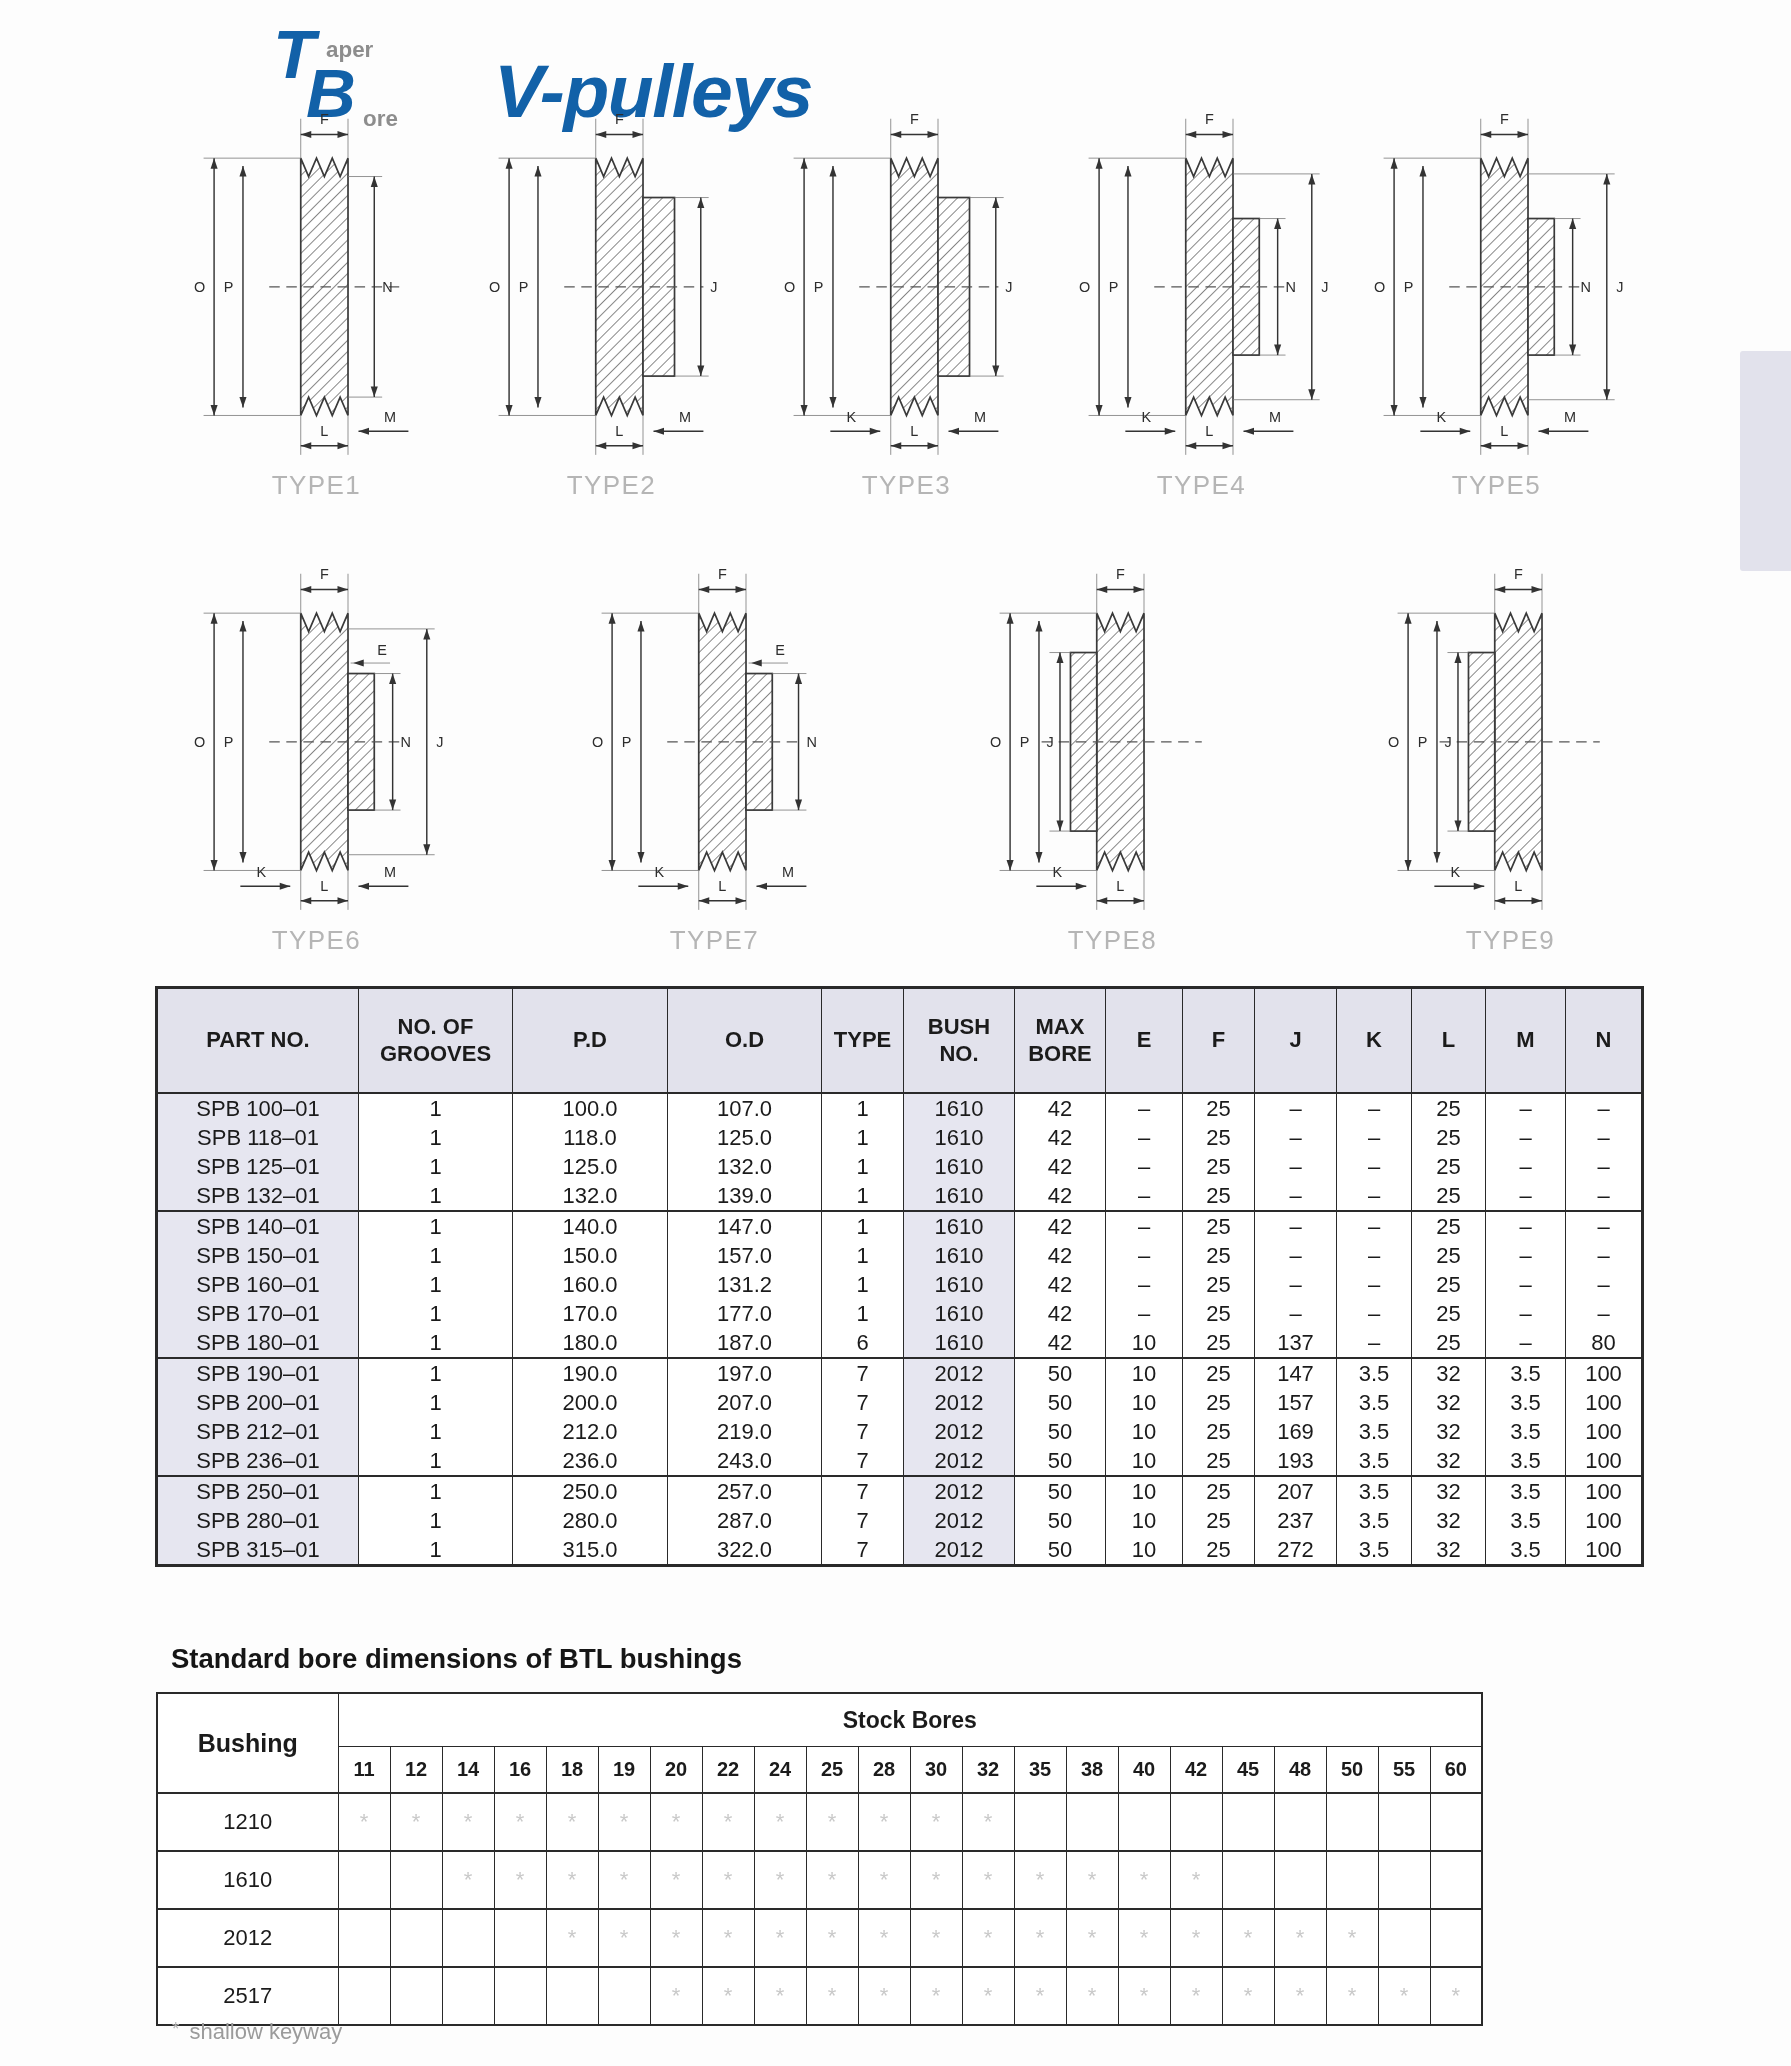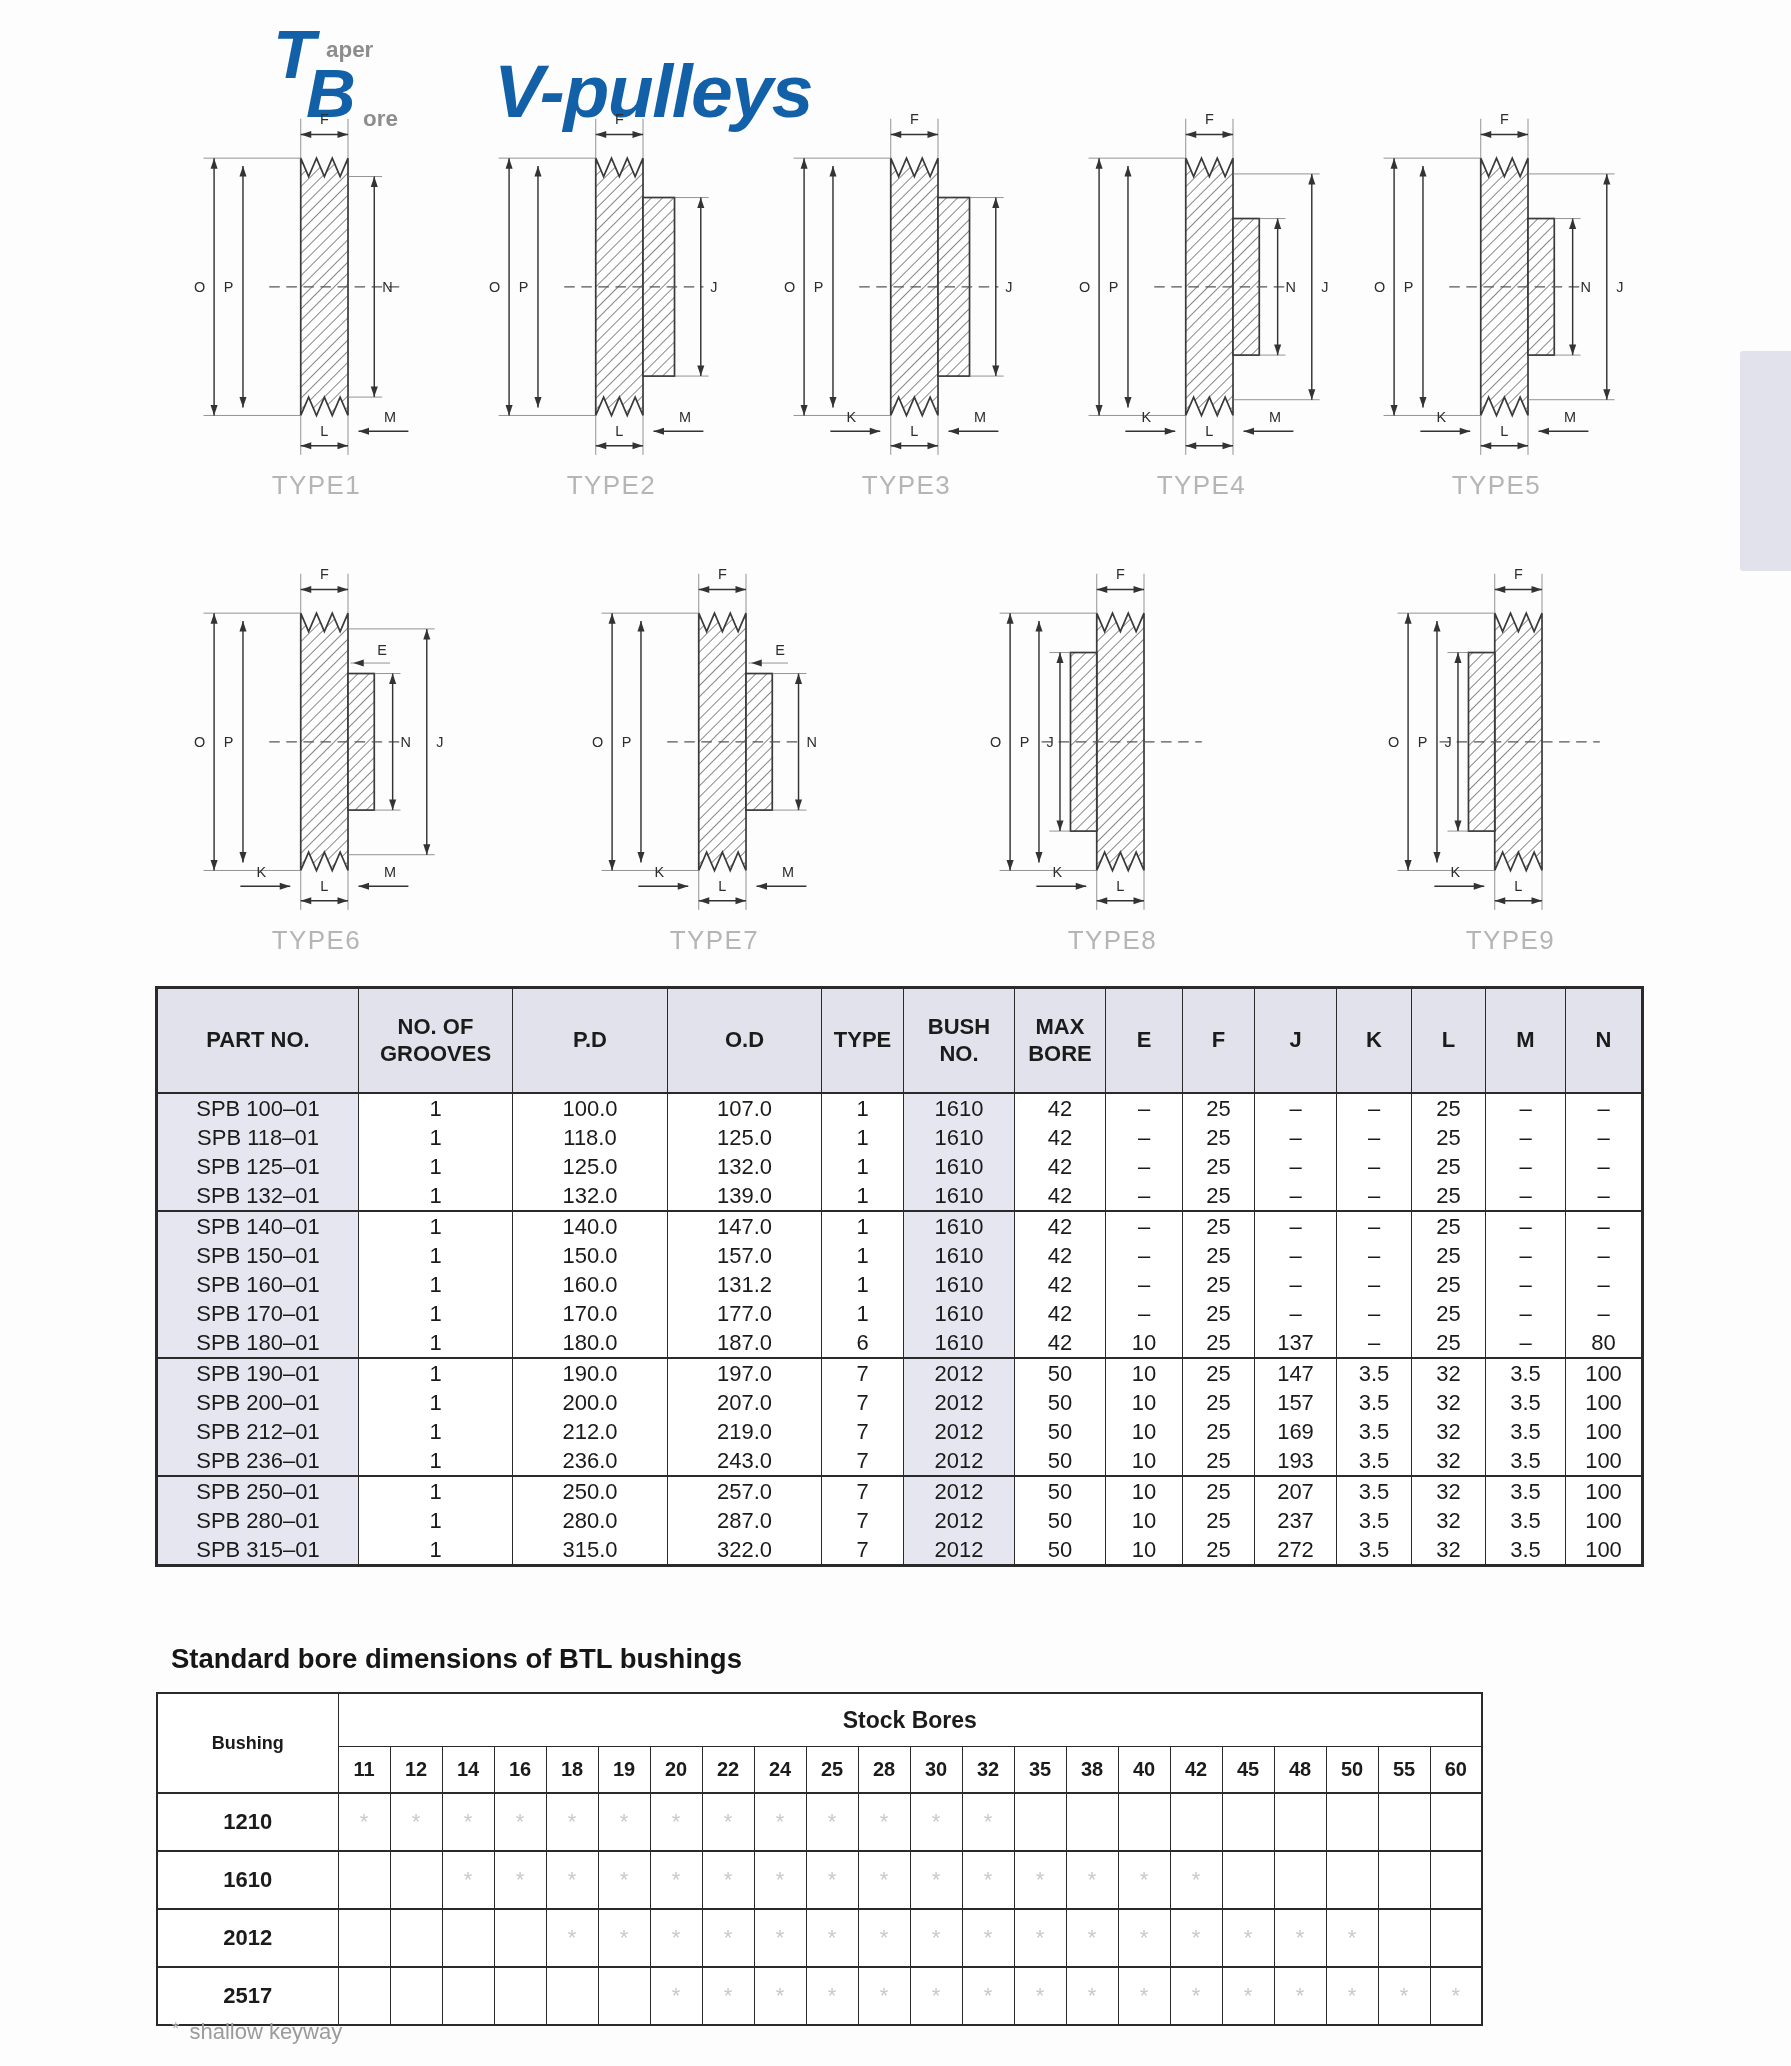--- a/index.html
+++ b/index.html
@@ -40,24 +40,24 @@
   #maintable td{font-size:22px;height:29px;text-align:center;padding:0;
                 border-left:1.4px solid #2a2a2a;border-right:1.4px solid #2a2a2a;}
   #maintable td.shade{background:#e6e6f0;}
   #maintable tbody.grp{border-top:2.2px solid #2a2a2a;}
 
   
   #bushhead{position:absolute;left:171px;top:1643px;font-size:27.5px;font-weight:bold;color:#161616;}
   #bushtable{position:absolute;left:156px;top:1692px;border-collapse:collapse;table-layout:fixed;
              background:#fff;border:2.9px solid #2a2a2a;}
   #bushtable th,#bushtable td{border:1.4px solid #2a2a2a;padding:0;text-align:center;}
-  #bushtable th.bname{font-size:18px;font-weight:bold;background:#fff;}
+  #bushtable th.bname{font-size:25px;font-weight:bold;background:#fff;}
   #bushtable th.sb{font-size:23px;font-weight:bold;height:52px;}
   #bushtable th.bore{font-size:20px;font-weight:bold;height:45px;}
-  #bushtable td.blabel{font-size:22px;font-weight:bold;}
+  #bushtable td.blabel{font-size:22px;font-weight:normal;}
   #bushtable tr.brow{border-top:2.2px solid #2a2a2a;}
   #bushtable tr.brow td{height:56px;}
   #bushtable td.mark{color:#c9c9c9;font-size:22px;}
 
   .footnote{position:absolute;left:172px;top:2018px;font-size:22px;color:#9b9b9b;}
   .footnote .ast{color:#b8b8b8;font-size:19px;vertical-align:4.3px;margin-right:10px;}
 </style>
 </head>
 <body>
 

